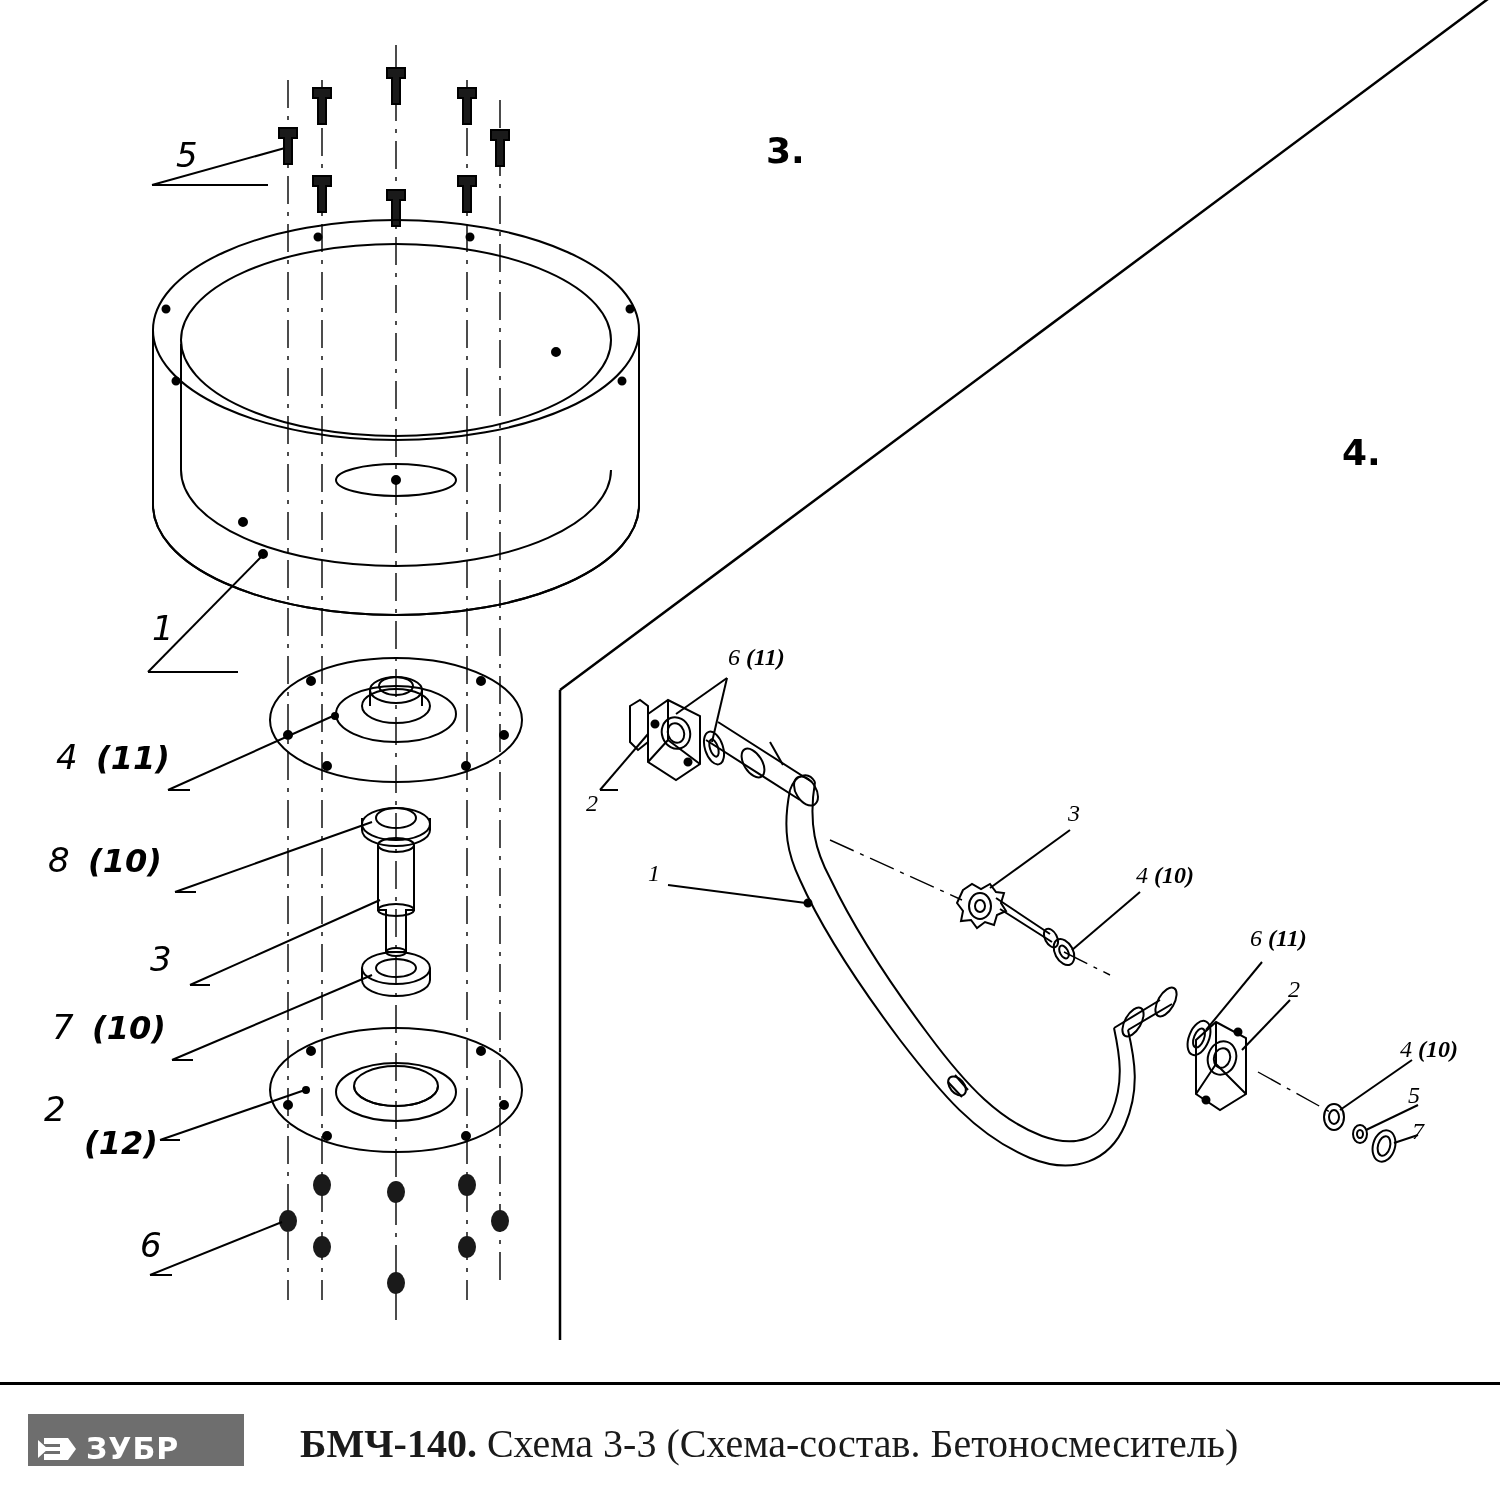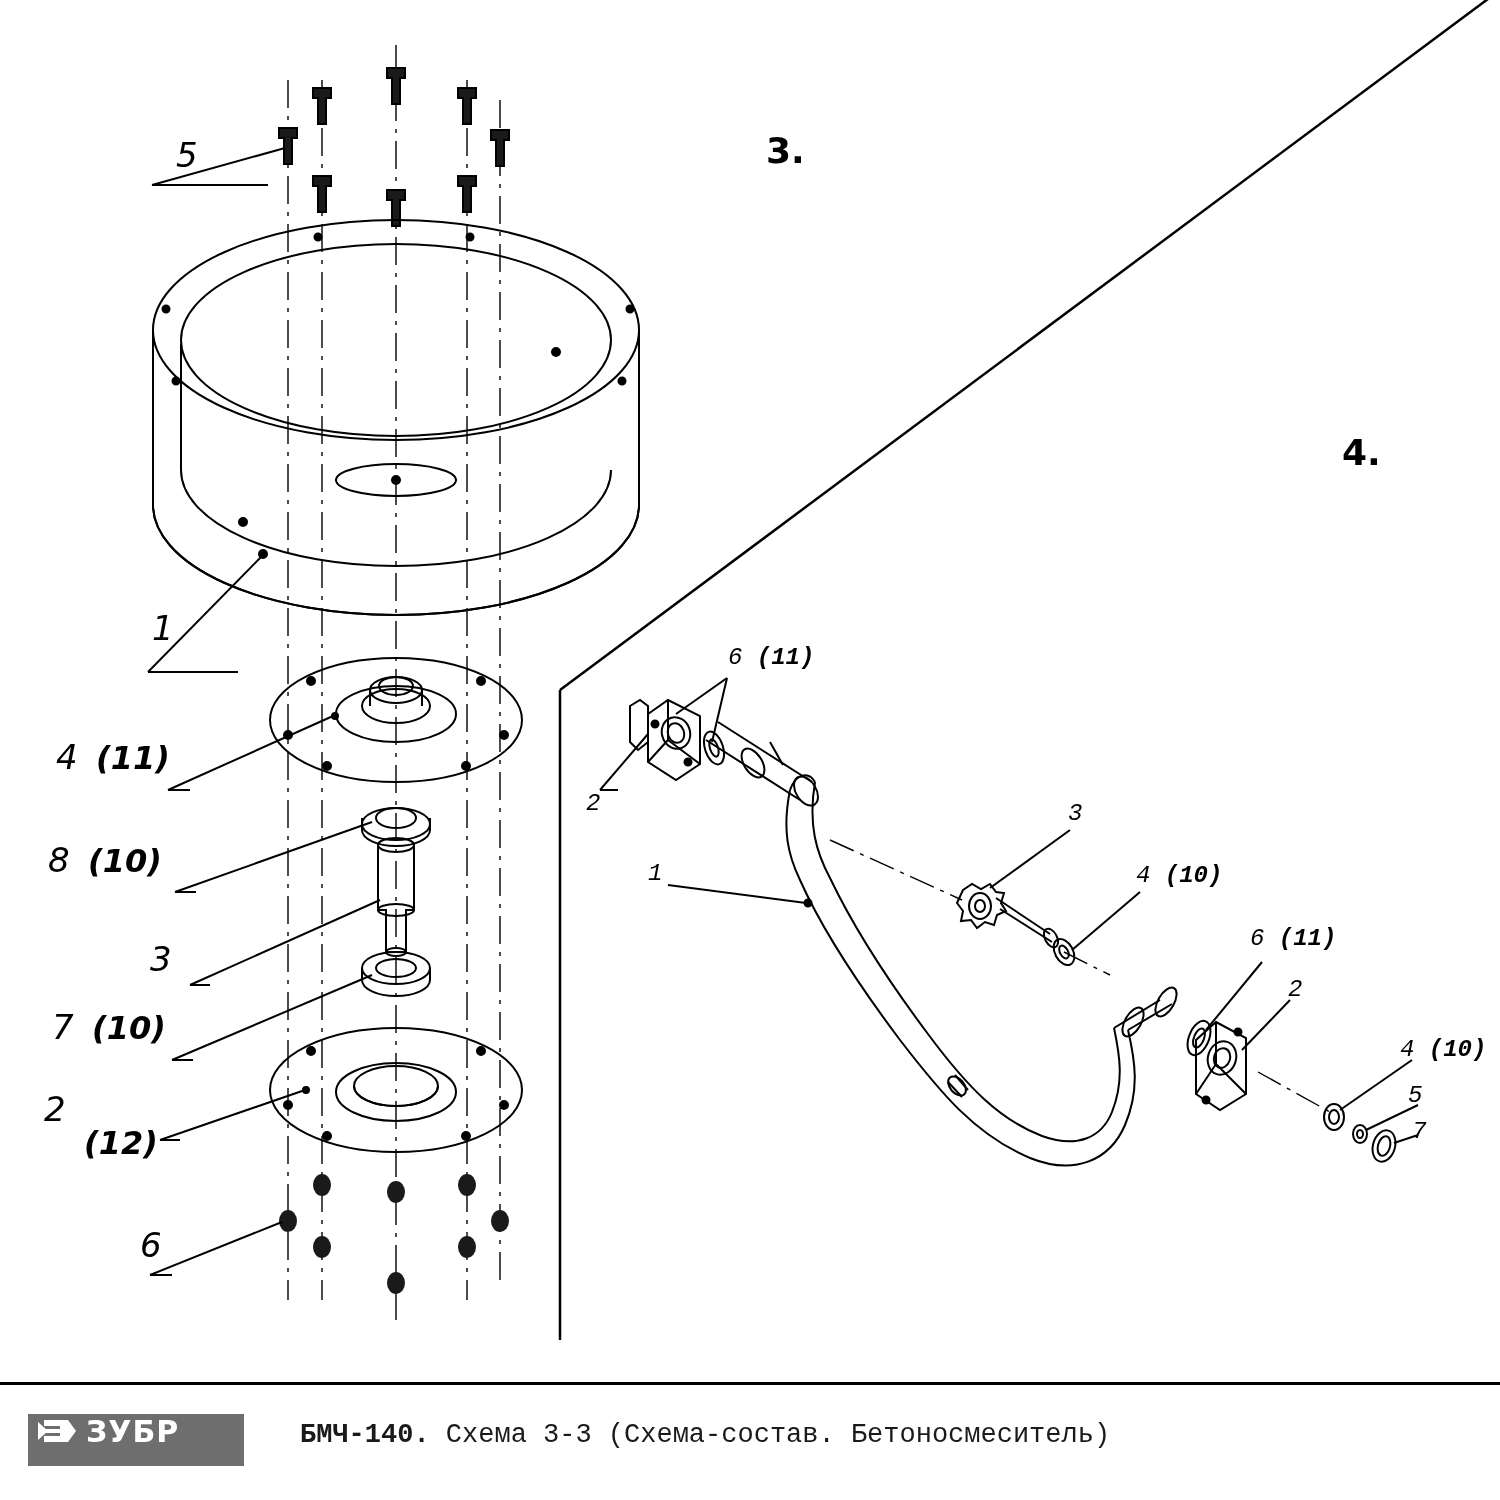--- a/index.html
+++ b/index.html
@@ -44,21 +44,21 @@
   .section-num {
     position: absolute;
     font-family: "DejaVu Sans", sans-serif;
     font-weight: bold;
     font-size: 36px;
     color: #000;
     letter-spacing: 0px;
   }
   .small-lbl {
     position: absolute;
-    font-family: Liberation Mono, monospace;
+    font-family: Liberation Serif, serif;
     font-style: italic;
     font-size: 24px;
     color: #000;
     white-space: nowrap;
   }
   .small-lbl b {
     font-weight: bold;
     font-style: italic;
   }
   
@@ -79,43 +79,43 @@
     background: #000;
   }
   #logo {
     position: absolute;
     left: 28px;
     top: 32px;
     width: 216px;
     height: 52px;
     background: #6e6e6e;
     display: flex;
-    align-items: flex-start;
+    align-items: flex-end;
     padding-left: 10px;
     box-sizing: border-box;
   }
   #logo .mark {
     width: 40px;
     height: 34px;
     margin-right: 8px;
     flex: none;
   }
   #logo .brand {
     color: #ffffff;
     font-family: "DejaVu Sans", sans-serif;
     font-weight: bold;
     font-size: 30px;
     letter-spacing: 1px;
   }
   #caption {
     position: absolute;
     left: 300px;
     top: 38px;
-    font-family: Liberation Mono, monospace;
-    font-size: 27px;
+    font-family: Liberation Serif, serif;
+    font-size: 40px;
     color: #1a1a1a;
     white-space: nowrap;
   }
   #caption .model {
     font-weight: bold;
   }
 </style>
 </head>
 <body>
 

